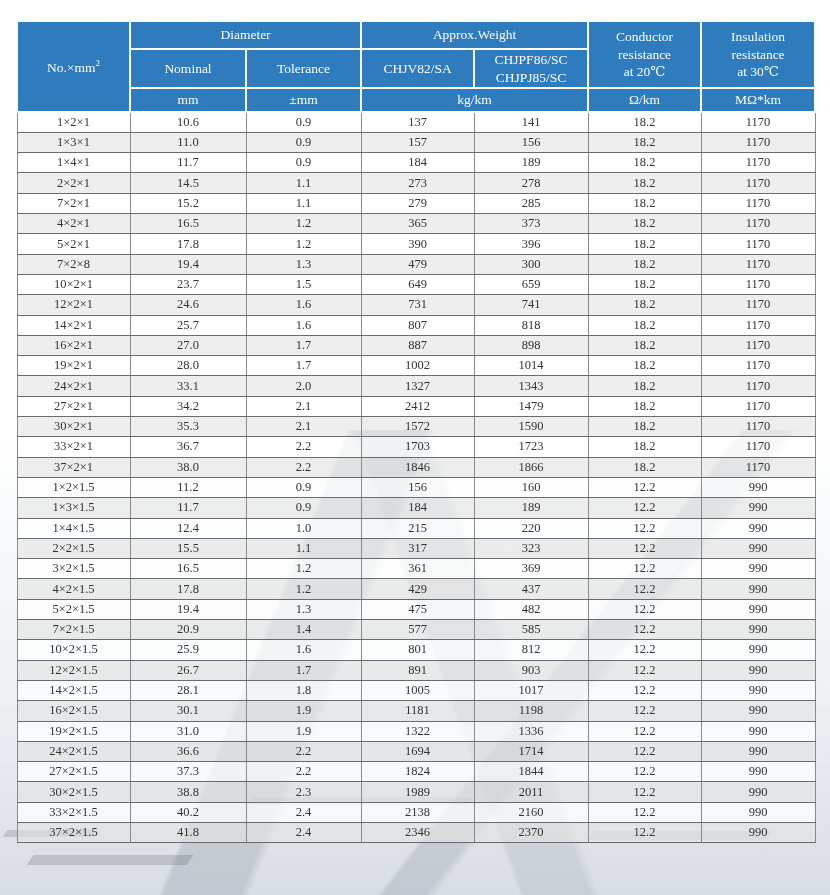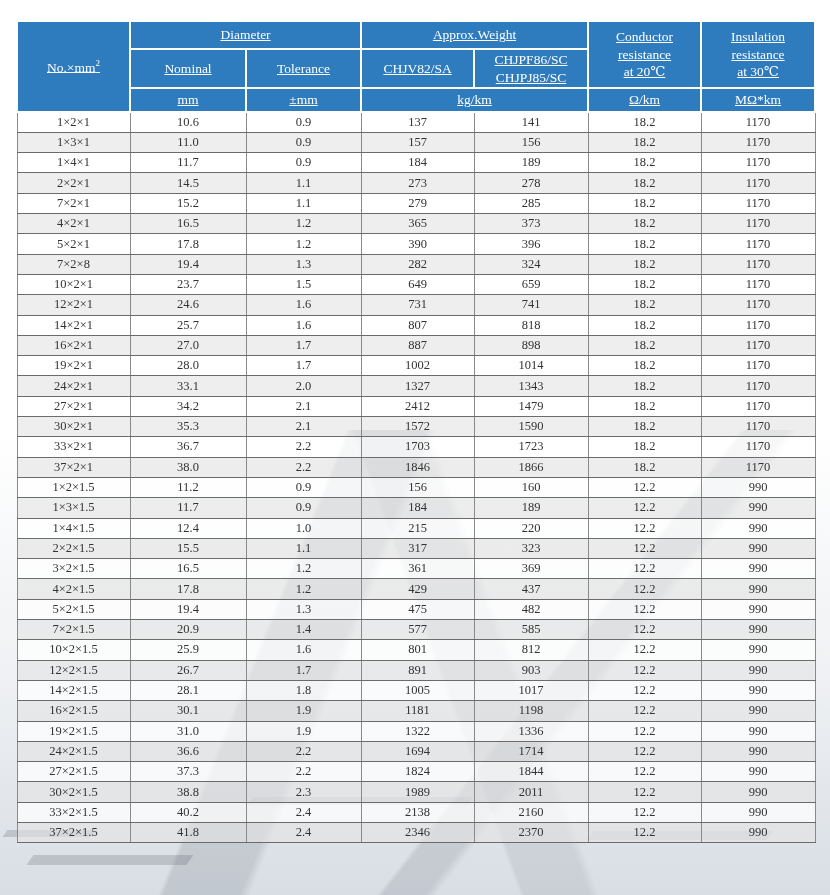--- a/index.html
+++ b/index.html
@@ -49,21 +49,20 @@
     background:var(--header-bg);
     color:var(--header-text);
     font-weight:normal;
     font-size:13.5px;
     border:2px solid #ffffff;
     text-align:center;
     vertical-align:middle;
     padding:1px 19px;
     white-space:pre-line;
     line-height:1.3;
-    text-decoration:underline;
   }
   tr.h1 th{height:28px;}
   tr.h2 th{height:36px;}
   tr.h3 th{height:24px;}
   thead sup{font-size:9px;}
   
   tbody td{
     height:20.3px;
     padding:0 2px;
     text-align:center;
@@ -186,22 +185,22 @@
         <td>1.2</td>
         <td>390</td>
         <td>396</td>
         <td>18.2</td>
         <td>1170</td>
       </tr>
       <tr>
         <td>7×2×8</td>
         <td>19.4</td>
         <td>1.3</td>
-        <td>282</td>
-        <td>324</td>
+        <td>479</td>
+        <td>300</td>
         <td>18.2</td>
         <td>1170</td>
       </tr>
       <tr>
         <td>10×2×1</td>
         <td>23.7</td>
         <td>1.5</td>
         <td>649</td>
         <td>659</td>
         <td>18.2</td>

